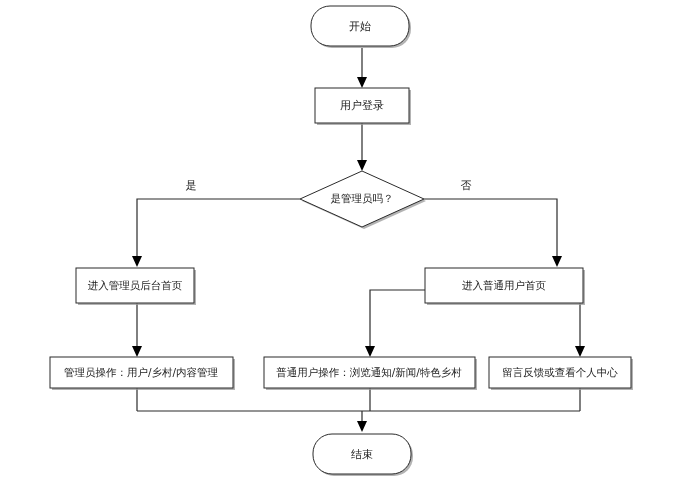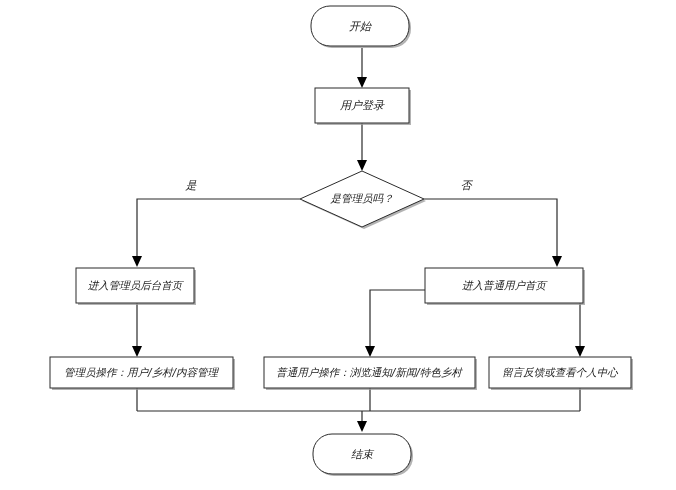--- a/index.html
+++ b/index.html
@@ -12,21 +12,20 @@
     width: 676px;
     height: 490px;
     font-family: "DejaVu Sans", "Liberation Sans", sans-serif;
     overflow: hidden;
   }
   #flowchart-canvas {
     position: relative;
     width: 676px;
     height: 490px;
     background: #ffffff;
-    font-style: italic;
   }
   svg.fc {
     position: absolute;
     left: 0;
     top: 0;
     width: 676px;
     height: 490px;
   }
   .node-shape {
     fill: #ffffff;

